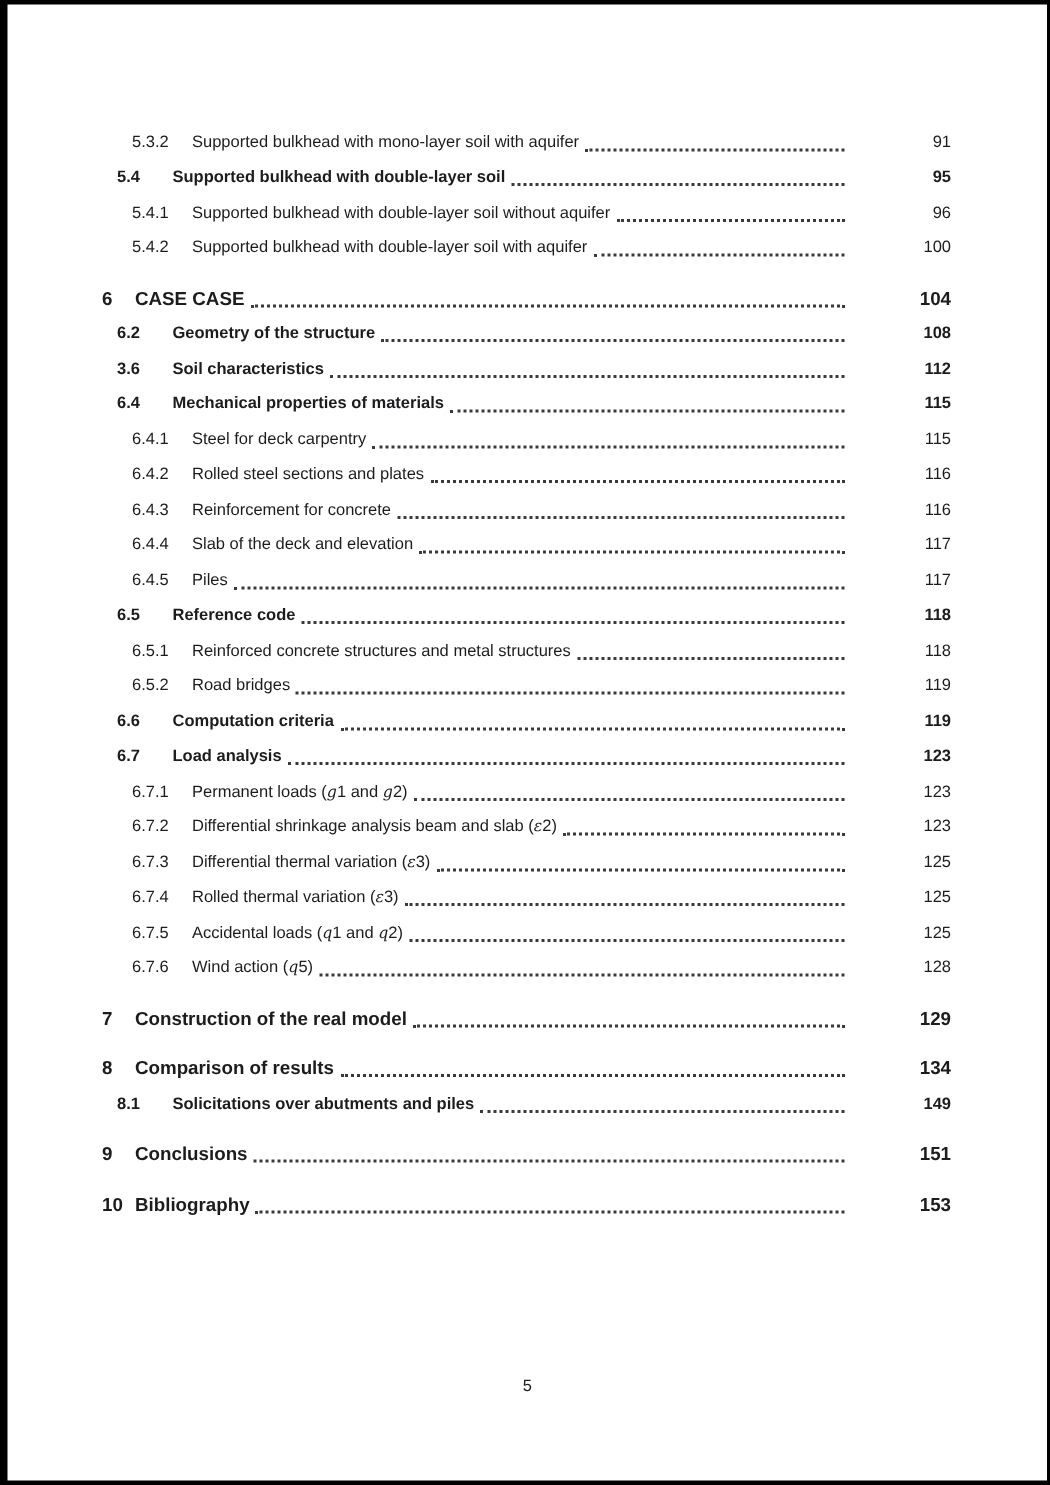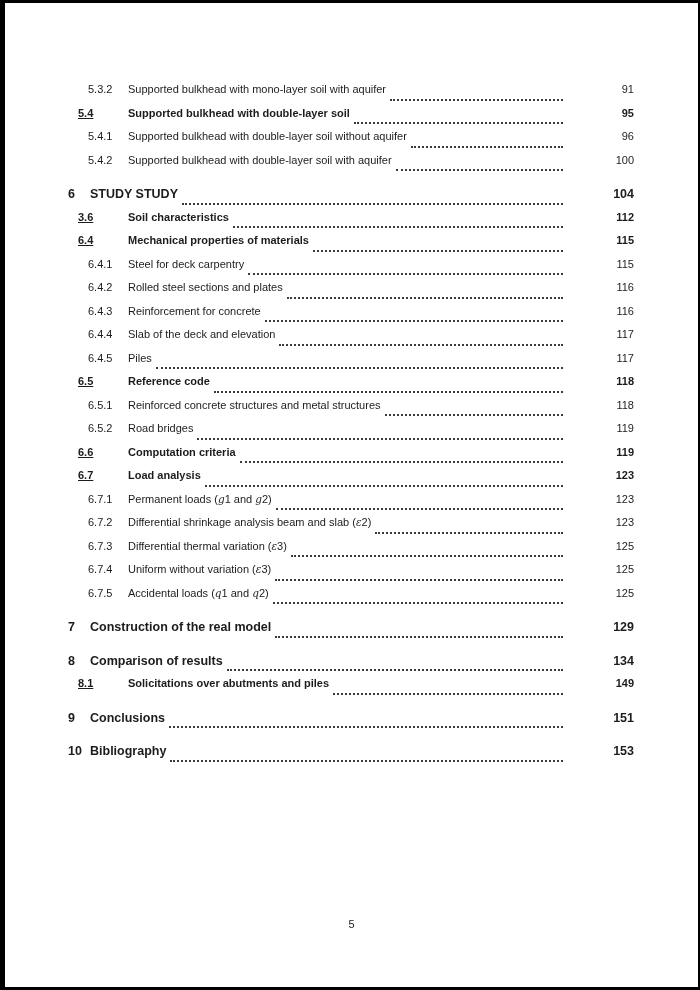--- a/index.html
+++ b/index.html
@@ -17,32 +17,32 @@
   }
 
   .toc {
     position: absolute;
     left: 57px; right: 64px; top: 80px;
     color: var(--ink, #1c1c1e);
   }
 
   .toc-row {
     display: flex;
-    align-items: flex-start;
+    align-items: center;
     height: 23.5px;
     font-size: 11px;
     white-space: nowrap;
   }
   .toc-row.gap { margin-top: 10px; }
   .toc-row.bold { font-weight: bold; }
 
   .toc-row .num { flex: 0 0 auto; }
   .lvl1 { font-size: 12.5px; }
   .lvl1 { padding-left: 6px; }  .lvl1 .num { width: 22px; }
-  .lvl2 { padding-left: 16px; } .lvl2 .num { width: 50px; text-decoration: underline; }
+  .lvl2 { padding-left: 16px; } .lvl2 .num { width: 37px; }
   .lvl3 { padding-left: 26px; } .lvl3 .num { width: 40px; }
 
   .title { flex: 0 1 auto; }
   .title .it { font-style: italic; font-family: "DejaVu Serif", serif; font-size: 10.5px; }
 
   .leader {
     flex: 1 1 auto;
     align-self: flex-end;
     margin: 0 3px 6px 4px;
     border-bottom: 2px dotted var(--leader, #3a3a3a);
@@ -89,23 +89,29 @@
         <span class="pagenum">96</span>
       </div>
       <div class="toc-row lvl3">
         <span class="num">5.4.2</span>
         <span class="title">Supported bulkhead with double-layer soil with aquifer</span>
         <span class="leader"></span>
         <span class="pagenum">100</span>
       </div>
       <div class="toc-row lvl1 bold gap">
         <span class="num">6</span>
-        <span class="title">STUDY STUDY</span>
+        <span class="title">CASE CASE</span>
         <span class="leader"></span>
         <span class="pagenum">104</span>
+      </div>
+      <div class="toc-row lvl2 bold">
+        <span class="num">6.2</span>
+        <span class="title">Geometry of the structure</span>
+        <span class="leader"></span>
+        <span class="pagenum">108</span>
       </div>
       <div class="toc-row lvl2 bold">
         <span class="num">3.6</span>
         <span class="title">Soil characteristics</span>
         <span class="leader"></span>
         <span class="pagenum">112</span>
       </div>
       <div class="toc-row lvl2 bold">
         <span class="num">6.4</span>
         <span class="title">Mechanical properties of materials</span>
@@ -185,29 +191,35 @@
         <span class="pagenum">123</span>
       </div>
       <div class="toc-row lvl3">
         <span class="num">6.7.3</span>
         <span class="title"><span>Differential thermal variation (</span><span class="it">ε</span><span>3)</span></span>
         <span class="leader"></span>
         <span class="pagenum">125</span>
       </div>
       <div class="toc-row lvl3">
         <span class="num">6.7.4</span>
-        <span class="title"><span>Uniform without variation (</span><span class="it">ε</span><span>3)</span></span>
+        <span class="title"><span>Rolled thermal variation (</span><span class="it">ε</span><span>3)</span></span>
         <span class="leader"></span>
         <span class="pagenum">125</span>
       </div>
       <div class="toc-row lvl3">
         <span class="num">6.7.5</span>
         <span class="title"><span>Accidental loads (</span><span class="it">q</span><span>1 and </span><span class="it">q</span><span>2)</span></span>
         <span class="leader"></span>
         <span class="pagenum">125</span>
+      </div>
+      <div class="toc-row lvl3">
+        <span class="num">6.7.6</span>
+        <span class="title"><span>Wind action (</span><span class="it">q</span><span>5)</span></span>
+        <span class="leader"></span>
+        <span class="pagenum">128</span>
       </div>
       <div class="toc-row lvl1 bold gap">
         <span class="num">7</span>
         <span class="title">Construction of the real model</span>
         <span class="leader"></span>
         <span class="pagenum">129</span>
       </div>
       <div class="toc-row lvl1 bold gap">
         <span class="num">8</span>
         <span class="title">Comparison of results</span>

